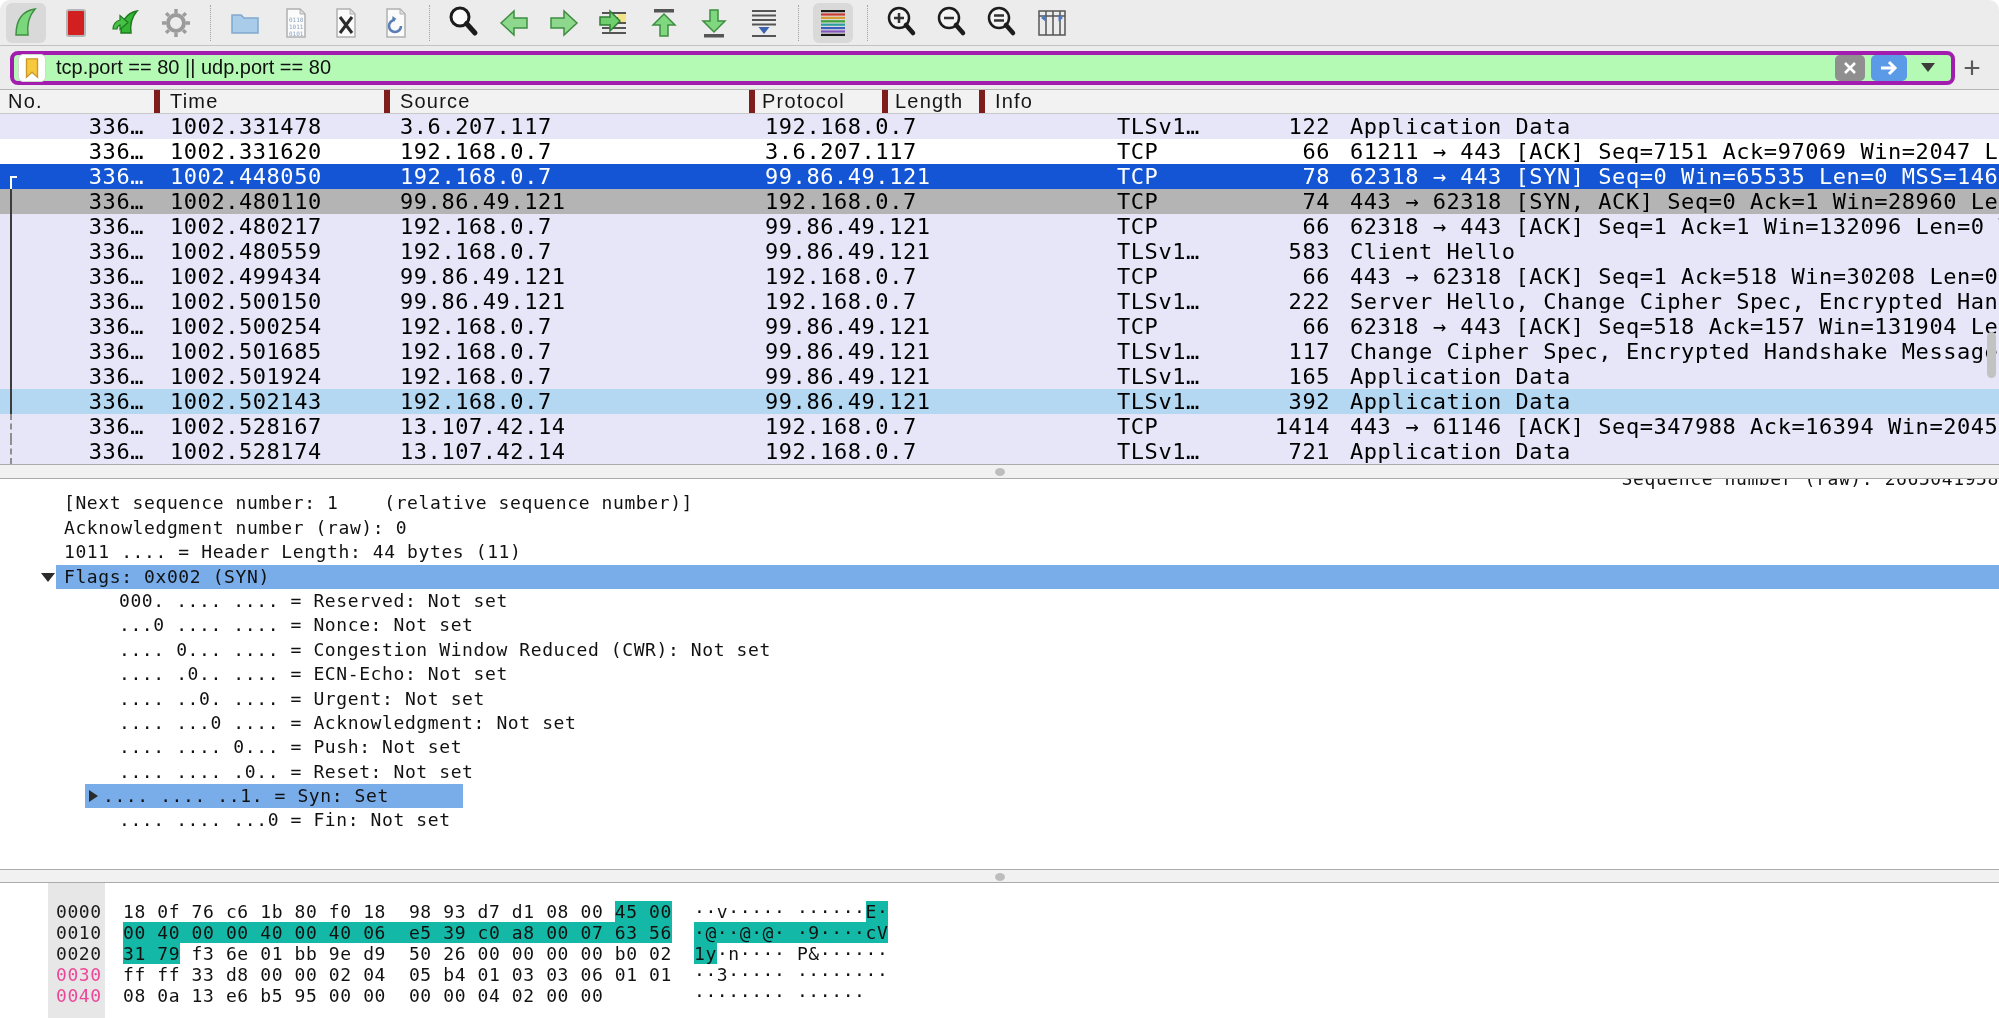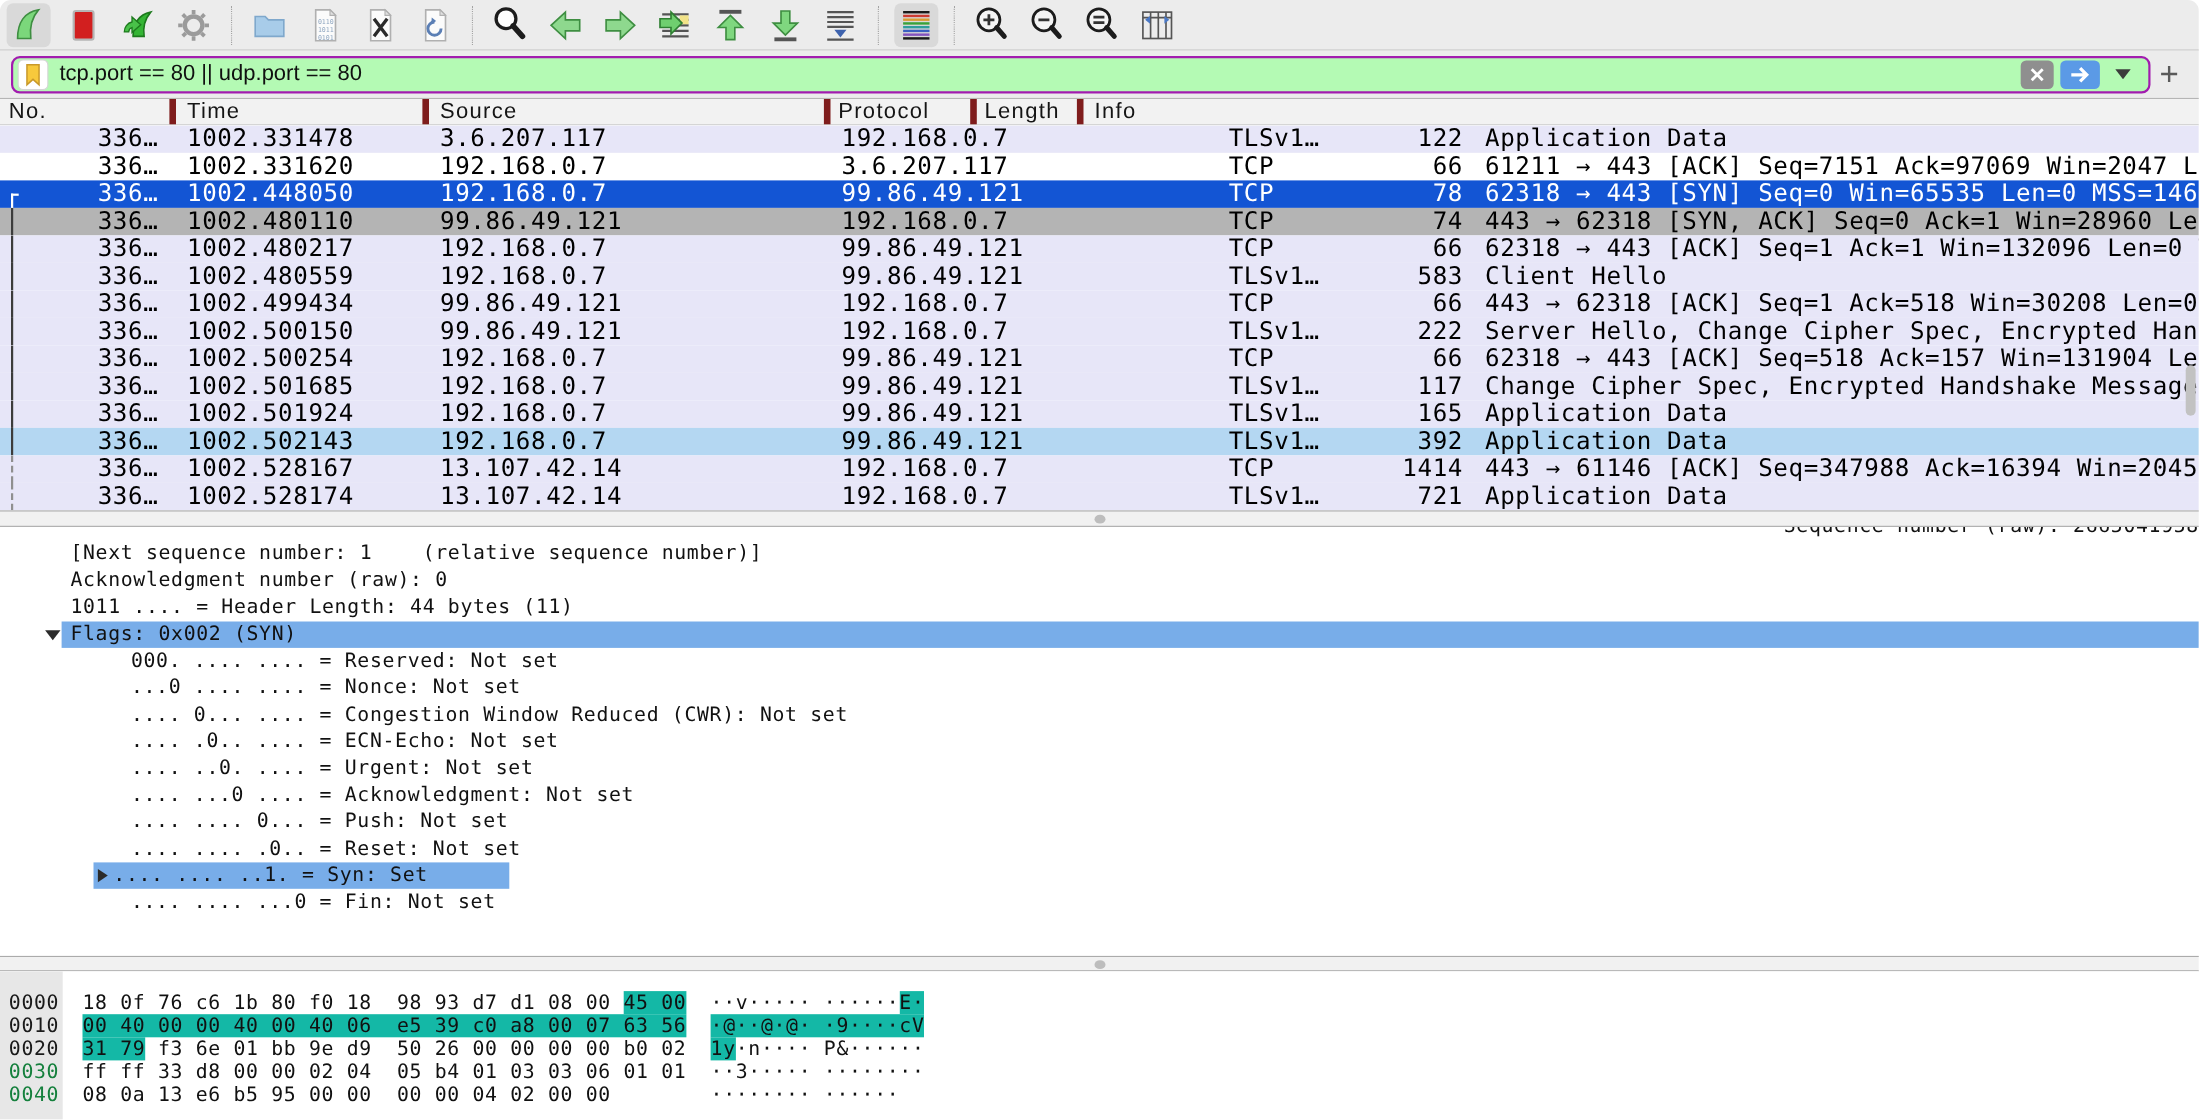--- a/index.html
+++ b/index.html
@@ -12,21 +12,21 @@
   .toolbar { height:46px; flex:none; background:#ececec; border-bottom:1px solid #c2c2c2;
     display:flex; align-items:center; padding-left:6px; gap:10px; }
   .tb-btn { width:40px; height:40px; flex:none; display:flex; align-items:center;
     justify-content:center; border-radius:6px; }
   .tb-btn.pressed { background:#d9d9d9; }
   .tb-sep { width:1px; height:36px; border-left:1px dotted #a3a3a3; margin:0 4px; flex:none; }
 
   
   .filter-row { height:44px; flex:none; background:#ececec; border-bottom:1px solid #b5b5b5;
     display:flex; align-items:center; padding:0 10px; }
-  .filter-field { flex:1; height:34px; background:#b4fab4; border:2px solid #a21caf;
+  .filter-field { flex:1; height:34px; background:#b4fab4; border:4px solid #a21caf;
     border-radius:8px; display:flex; align-items:center; padding:0 4px; }
   .fbookmark { width:28px; height:28px; background:#fff; border:1px solid #d5d5d5;
     border-radius:5px; display:flex; align-items:center; justify-content:center; flex:none; }
   .filter-text { flex:1; font-size:20px; color:#101010; padding-left:10px;
     white-space:nowrap; overflow:hidden; }
   .fclear { width:30px; height:26px; background:#8f8f8f; border-radius:5px; flex:none;
     display:flex; align-items:center; justify-content:center; margin-right:6px; }
   .fapply { width:36px; height:26px; background:#5b9ae6; border-radius:5px; flex:none;
     display:flex; align-items:center; justify-content:center; }
   .fcaret { width:0; height:0; border-left:7px solid transparent; border-right:7px solid transparent;
@@ -94,25 +94,25 @@
   .tri-down { left:41px; top:8px; border-left:7px solid transparent;
     border-right:7px solid transparent; border-top:9px solid #2b2b2b; }
   .hlpart { display:inline-block; margin-left:85px; width:378px; background:#78ade9;
     padding-left:18px; position:relative; }
   .tri-right { left:4px; top:6px; border-top:6px solid transparent;
     border-bottom:6px solid transparent; border-left:9px solid #2b2b2b; }
 
   
   .hexpane { flex:1; position:relative; background:#fff; padding-top:18px;
     font-family:"DejaVu Sans Mono", monospace; font-size:18px; letter-spacing:0.6px;
-    color:#111; overflow:hidden; }
+    color:#111; overflow:hidden;margin-left:48px; }
   .offbg { position:absolute; left:0; top:0; bottom:0; width:57px; background:#e7e7e7; }
   .hxline { position:relative; display:flex; height:21px; line-height:21px; white-space:pre; }
   .off { width:57px; padding-left:8px; flex:none; color:#1a1a1a; }
-  .off.dim { color:#15803d; }
+  .off.dim { color:#ec4899; }
   .hx { width:567px; padding-left:18px; flex:none; }
   .asc { padding-left:22px; }
   .hl { background:#14b8a6; }
 </style>
 </head>
 <body>
 
 <div class="app">
 
   <div class="toolbar" id="toolbar">

